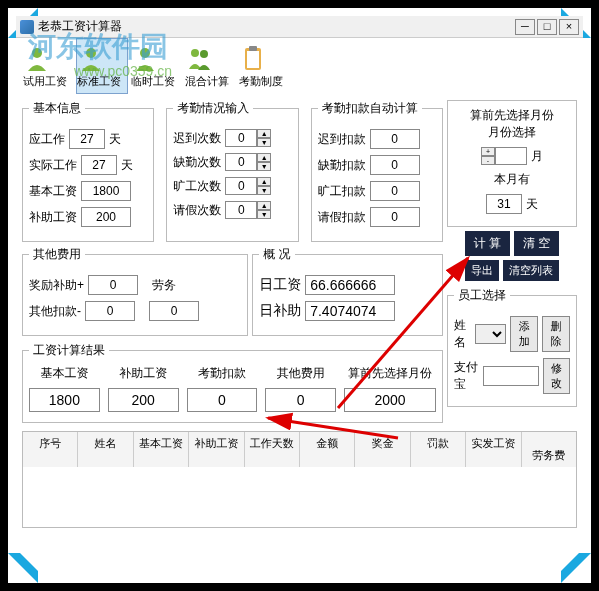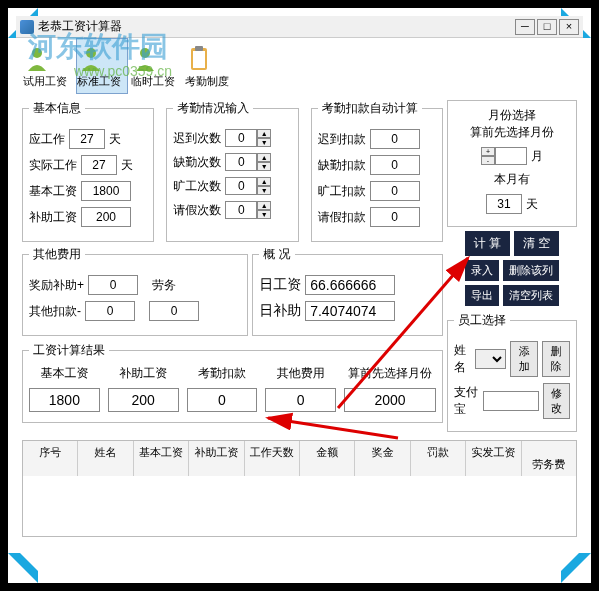--- a/index.html
+++ b/index.html
@@ -113,20 +113,31 @@
         <div class="tool-icon">
             <svg width="26" height="26">
               <circle cx="13" cy="8" r="5" fill="#7fb83f"></circle>
               <path d="M4 26 Q13 14 22 26" fill="#7fb83f"></path>
             </svg>
           </div>
         <span class="tool-label">临时工资</span>
       </div>
       <div class="tool-btn">
         <div class="tool-icon">
+            <svg width="26" height="26">
+              <circle cx="9" cy="8" r="4" fill="#7fb83f"></circle>
+              <circle cx="18" cy="9" r="4" fill="#5a9a2e"></circle>
+              <path d="M3 24 Q9 14 15 24" fill="#7fb83f"></path>
+              <path d="M12 25 Q18 15 24 25" fill="#5a9a2e"></path>
+            </svg>
+          </div>
+        <span class="tool-label">混合计算</span>
+      </div>
+      <div class="tool-btn">
+        <div class="tool-icon">
             <svg width="22" height="26">
               <rect x="3" y="3" width="16" height="22" rx="2" fill="#e8b04a"></rect>
               <rect x="7" y="1" width="8" height="5" rx="1" fill="#888"></rect>
               <rect x="5" y="6" width="12" height="17" fill="#fff"></rect>
             </svg>
           </div>
         <span class="tool-label">考勤制度</span>
       </div>
     </div>
 
@@ -258,46 +269,42 @@
             <div class="res-col"><span class="lbl">考勤扣款</span><input readonly="" value="0" style=""></div>
             <div class="res-col"><span class="lbl">其他费用</span><input readonly="" value="0" style=""></div>
             <div class="res-col" style="flex:1.3"><span class="lbl">算前先选择月份</span><input readonly="" value="2000" style=""></div>
           </div>
         </fieldset>
 
       </div>
 
       <div class="right-area">
         <div class="month-box">
+          <div class="lbl">算前先选择月份</div>
           <div class="lbl">月份选择</div>
-          <div class="lbl">算前先选择月份</div>
           <div class="row" style="justify-content:center">
             <div class="spin">
                 <div class="spin-btns">
                   <div class="spin-btn">+</div>
                   <div class="spin-btn">-</div>
                 </div>
                 <input class="w36" value="" style="">
               </div>
             <span class="lbl">月</span>
           </div>
           <div class="lbl">本月有</div>
           <div class="row" style="justify-content:center">
               <input class="txt w42" value="31" style="">
               <span class="lbl">天</span>
             </div>
         </div>
 
         <div class="btn-row">
           <button class="btn dark">计 算</button>
           <button class="btn dark">清 空</button>
-        </div>
-        <div class="btn-row">
-          <button class="btn dark sm">录入</button>
-          <button class="btn dark sm">删除该列</button>
         </div>
         <div class="btn-row">
           <button class="btn dark sm">导出</button>
           <button class="btn dark sm">清空列表</button>
         </div>
 
         <fieldset class="emp-box">
           <legend>员工选择</legend>
           <div class="row">
               <span class="lbl">姓名</span>

